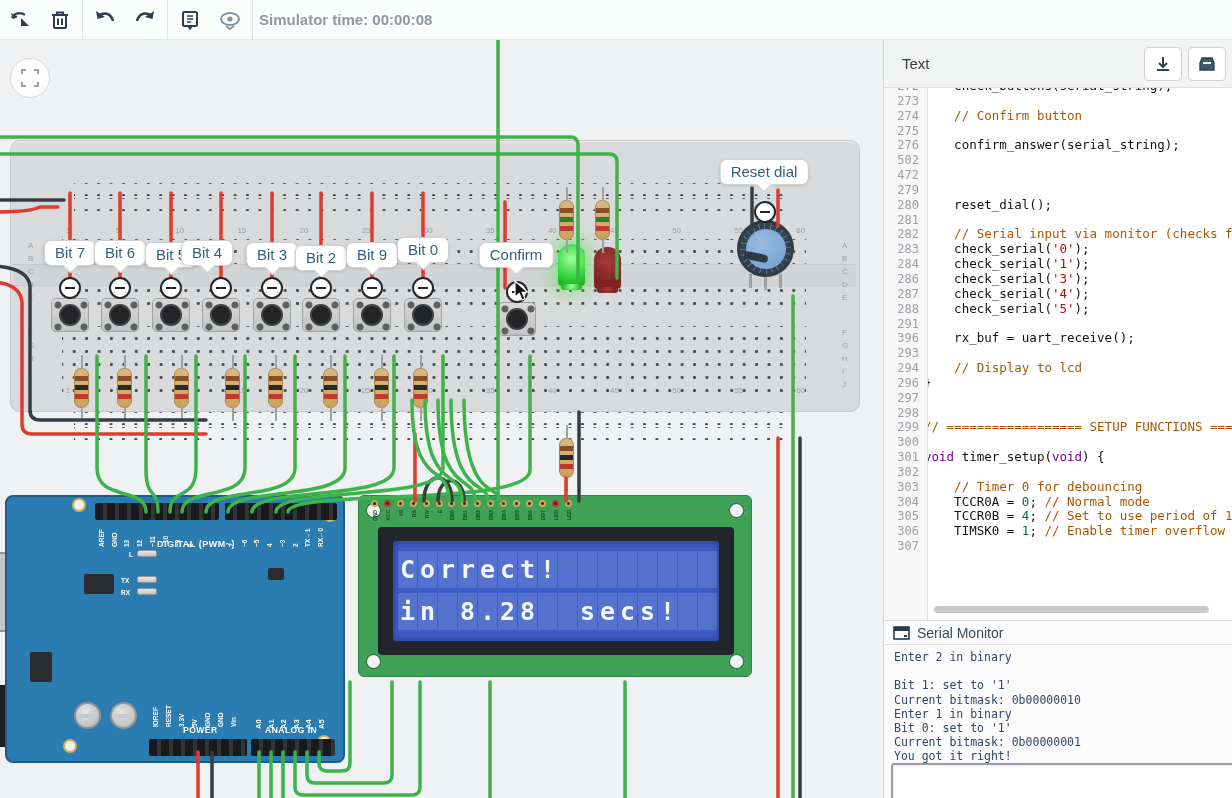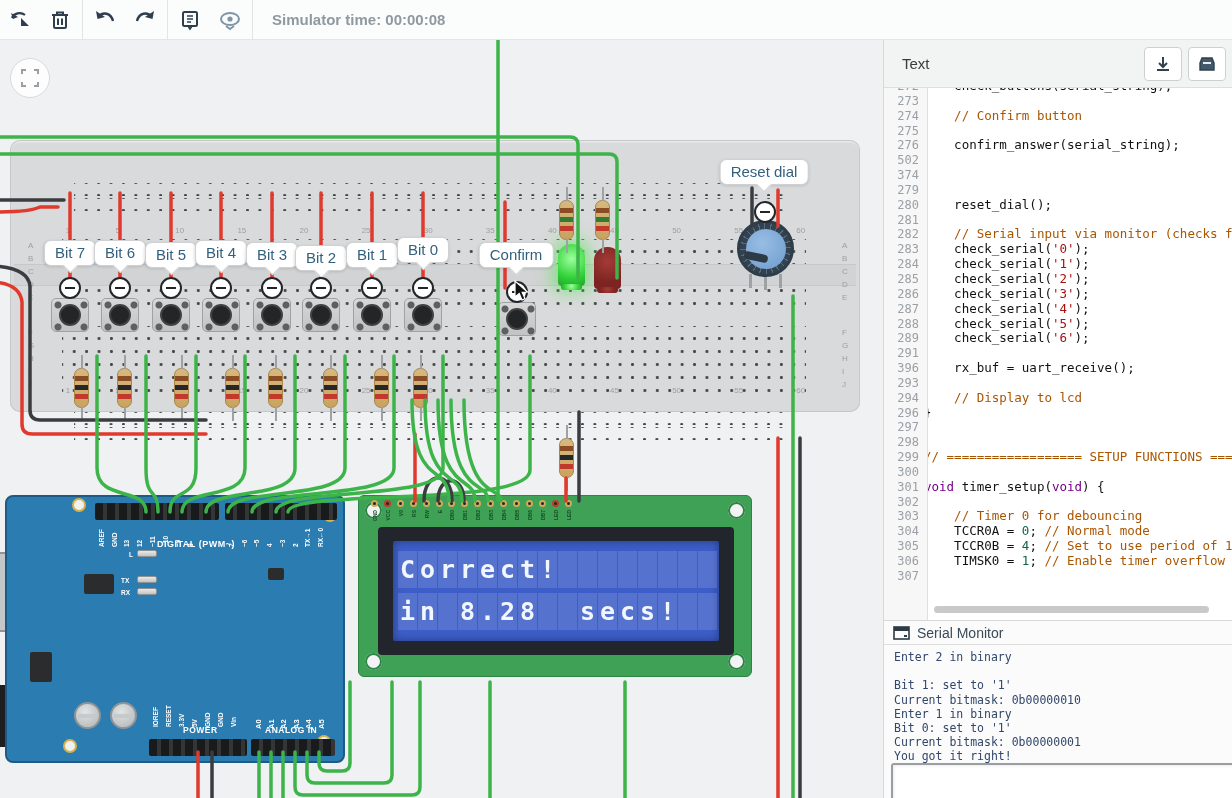--- a/index.html
+++ b/index.html
@@ -3,21 +3,21 @@
 <meta charset="utf-8">
 <style>
   html,body{margin:0;padding:0;width:1232px;height:798px;overflow:hidden;background:#eef0f1;
     font-family:"Liberation Sans",sans-serif;}
   *{box-sizing:border-box;}
   
   #toolbar{position:absolute;left:0;top:0;width:1232px;height:40px;background:#fbfcfc;
     border-bottom:1px solid #e4e6e7;z-index:200;display:flex;align-items:center;}
   .tb-icon{width:40px;height:40px;display:flex;align-items:center;justify-content:center;cursor:pointer;}
   .tb-sep{width:1px;height:40px;background:#e2e4e5;margin:0 2px;}
-  #sim-time{color:#8f99a1;font-size:15px;font-weight:bold;margin-left:17px;}
+  #sim-time{color:#8f99a1;font-size:15px;font-weight:bold;margin-left:4px;}
   
   #canvas{position:absolute;left:0;top:40px;width:883px;height:758px;background:#f0f1f2;overflow:hidden;}
   #fitview{position:absolute;left:10px;top:18px;width:40px;height:40px;border-radius:50%;
     background:#fdfdfd;border:1px solid #d8dadb;z-index:80;display:flex;align-items:center;justify-content:center;cursor:pointer;}
   
   #bb{position:absolute;left:10px;top:100px;width:850px;height:272px;background:#d9dadb;border-radius:10px;
     box-shadow:inset 0 0 0 1px #c6c7c8, inset 0 2px 2px rgba(255,255,255,.6);z-index:1;}
   .dots{position:absolute;background-image:radial-gradient(circle,#46484a 1.3px,transparent 1.6px);
     background-size:12.42px 13px;background-position:6px 6px;}
   #bb-channel{position:absolute;left:4px;top:124px;width:842px;height:22px;background:#d2d3d4;
@@ -460,42 +460,42 @@
       <div class="handle" style="left:171px;top:248px">
         <i></i>
       </div>
       <div class="tooltip" style="left:171px;top:202px">Bit 5</div>
       <div class="pushbtn" style="left:202px;top:258px">
         <i></i>
       </div>
       <div class="handle" style="left:221px;top:248px">
         <i></i>
       </div>
-      <div class="tooltip" style="left:221px;top:200px">Bit 4</div>
+      <div class="tooltip" style="left:207px;top:200px">Bit 4</div>
       <div class="pushbtn" style="left:253px;top:258px">
         <i></i>
       </div>
       <div class="handle" style="left:272px;top:248px">
         <i></i>
       </div>
       <div class="tooltip" style="left:272px;top:202px">Bit 3</div>
       <div class="pushbtn" style="left:302px;top:258px">
         <i></i>
       </div>
       <div class="handle" style="left:321px;top:248px">
         <i></i>
       </div>
       <div class="tooltip" style="left:321px;top:205px">Bit 2</div>
       <div class="pushbtn" style="left:353px;top:258px">
         <i></i>
       </div>
       <div class="handle" style="left:372px;top:248px">
         <i></i>
       </div>
-      <div class="tooltip" style="left:372px;top:202px">Bit 1</div>
+      <div class="tooltip" style="left:372px;top:202px">Bit 9</div>
       <div class="pushbtn" style="left:404px;top:258px">
         <i></i>
       </div>
       <div class="handle" style="left:423px;top:248px">
         <i></i>
       </div>
       <div class="tooltip" style="left:423px;top:197px">Bit 0</div>
       <div class="pushbtn" style="left:498px;top:262px">
         <i></i>
       </div>
@@ -637,21 +637,21 @@
         </div>
         <div class="cl">
           <span class="ln">276</span>
           <span class="cd"><span>    confirm_answer(serial_string);</span></span>
         </div>
         <div class="cl">
           <span class="ln">502</span>
           <span class="cd"></span>
         </div>
         <div class="cl">
-          <span class="ln">374</span>
+          <span class="ln">472</span>
         </div>
         <div class="cl">
           <span class="ln">279</span>
           <span class="cd"></span>
         </div>
         <div class="cl">
           <span class="ln">280</span>
           <span class="cd"><span>    reset_dial();</span></span>
         </div>
         <div class="cl">
@@ -664,38 +664,30 @@
         </div>
         <div class="cl">
           <span class="ln">283</span>
           <span class="cd"><span>    check_serial(</span><span class="tok-s">'0'</span><span>);</span></span>
         </div>
         <div class="cl">
           <span class="ln">284</span>
           <span class="cd"><span>    check_serial(</span><span class="tok-s">'1'</span><span>);</span></span>
         </div>
         <div class="cl">
-          <span class="ln">285</span>
-          <span class="cd"><span>    check_serial(</span><span class="tok-s">'2'</span><span>);</span></span>
-        </div>
-        <div class="cl">
           <span class="ln">286</span>
           <span class="cd"><span>    check_serial(</span><span class="tok-s">'3'</span><span>);</span></span>
         </div>
         <div class="cl">
           <span class="ln">287</span>
           <span class="cd"><span>    check_serial(</span><span class="tok-s">'4'</span><span>);</span></span>
         </div>
         <div class="cl">
           <span class="ln">288</span>
           <span class="cd"><span>    check_serial(</span><span class="tok-s">'5'</span><span>);</span></span>
-        </div>
-        <div class="cl">
-          <span class="ln">289</span>
-          <span class="cd"><span>    check_serial(</span><span class="tok-s">'6'</span><span>);</span></span>
         </div>
         <div class="cl">
           <span class="ln">291</span>
           <span class="cd"></span>
         </div>
         <div class="cl">
           <span class="ln">396</span>
           <span class="cd"><span>    rx_buf = uart_receive();</span></span>
         </div>
         <div class="cl">

